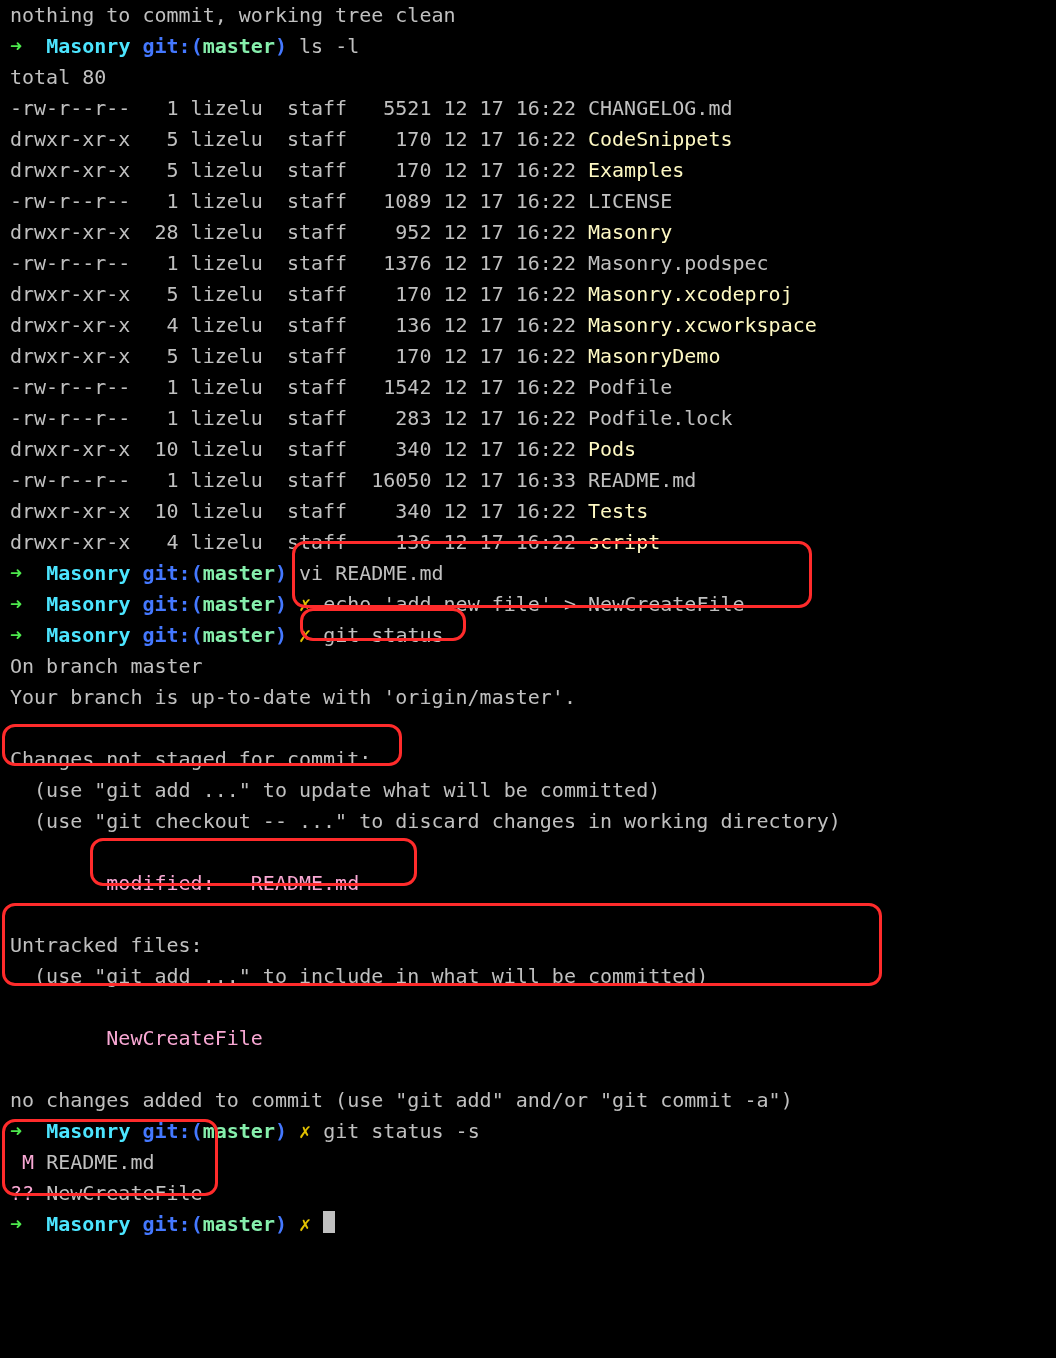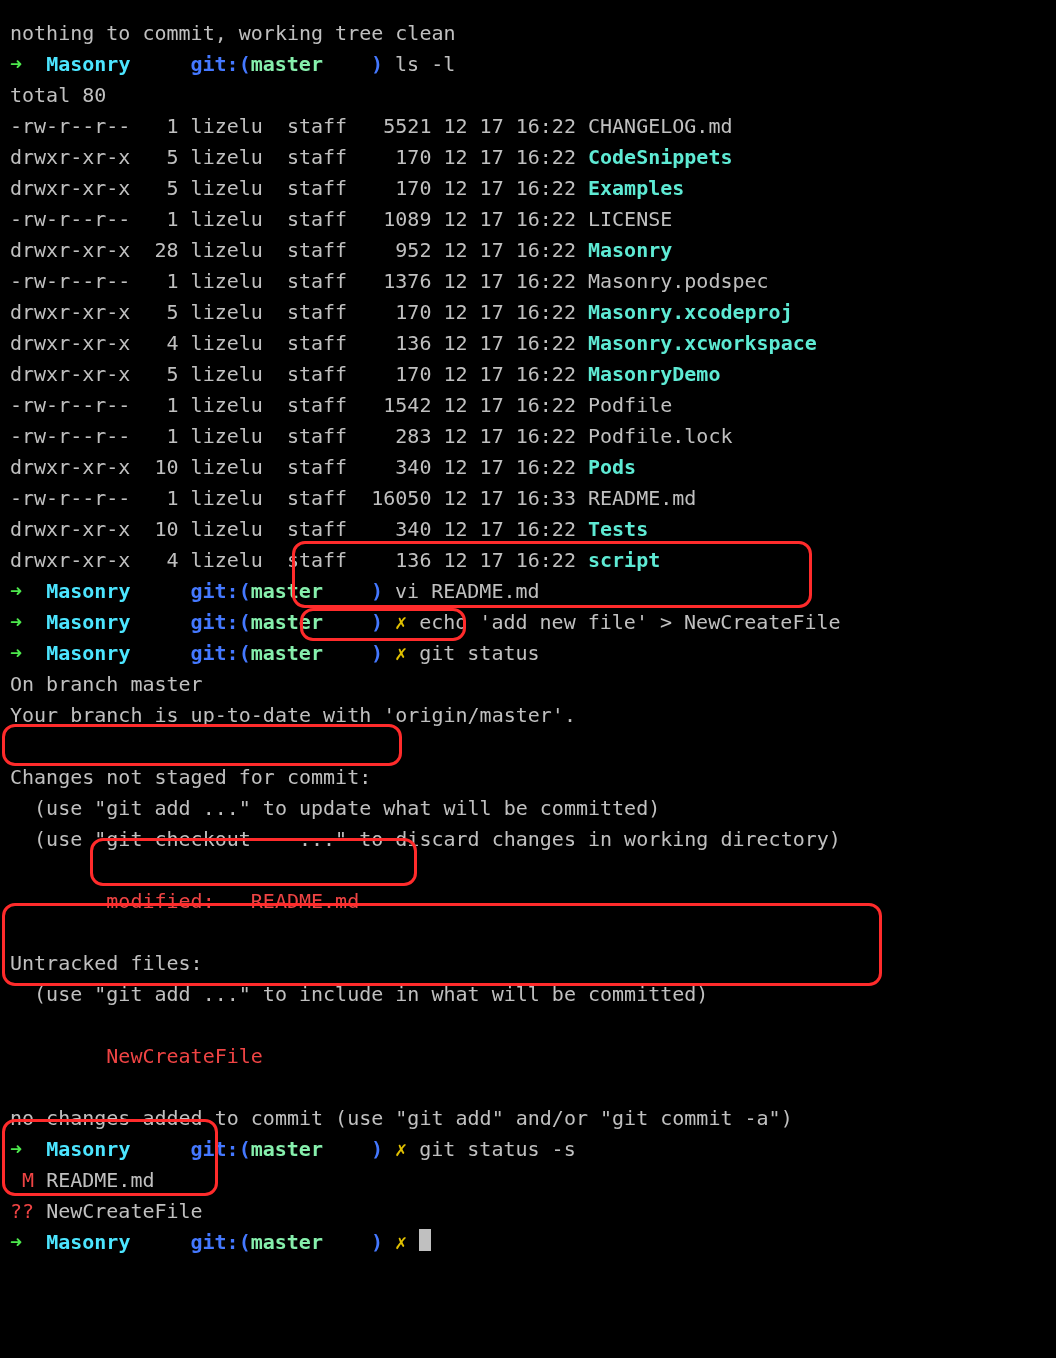--- a/index.html
+++ b/index.html
@@ -7,27 +7,27 @@
     background: #000000;
     font-family: "Menlo", "Consolas", "DejaVu Sans Mono", monospace;
     font-size: 20px;
     line-height: 31px;
     color: #c0c0c0;
     padding: 0;
     width: 1056px;
     position: relative;
     letter-spacing: 0;
   }
-  .term { white-space: pre; position: relative; padding: 18px 10px; }
+  .term { white-space: pre; position: relative; padding: 0 10px; }
   .green  { color: #4de84d; }
   .cyan   { color: #4ce5ff; font-weight: bold; }
-  .bcyan  { color: #5eead4; font-weight: bold; }
-  .blue   { color: #4478ff; font-weight: bold; margin-left: 48px; }
+  .bcyan  { color: #fef9c3; font-weight: normal; }
+  .blue   { color: #4478ff; font-weight: bold; }
   .red    { color: #86efac; font-weight: bold; }
-  .rednorm{ color: #ef4444; }
+  .rednorm{ color: #f9a8d4; }
   .yellow { color: #e0c000; font-weight: bold; }
   .white  { color: #c0c0c0; }
   .bold   { font-weight: bold; }
   .caret  { display:inline-block; width:12px; height:22px; background:#c0c0c0; vertical-align:-2px; }
 
   .hl {
     position: absolute;
     border: 3px solid #ff2b2b;
     border-radius: 13px;
     pointer-events: none;

